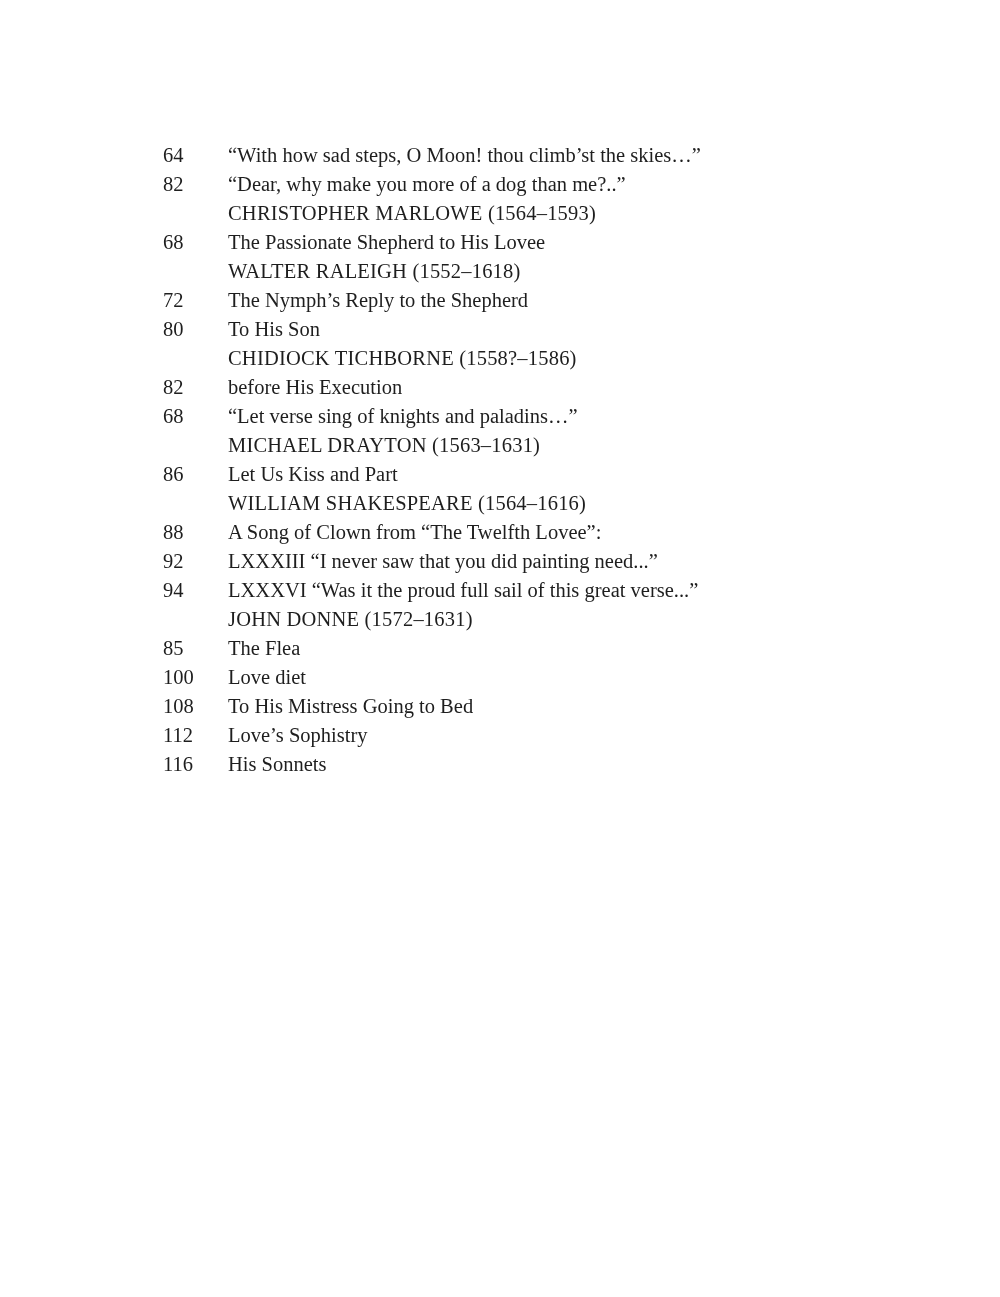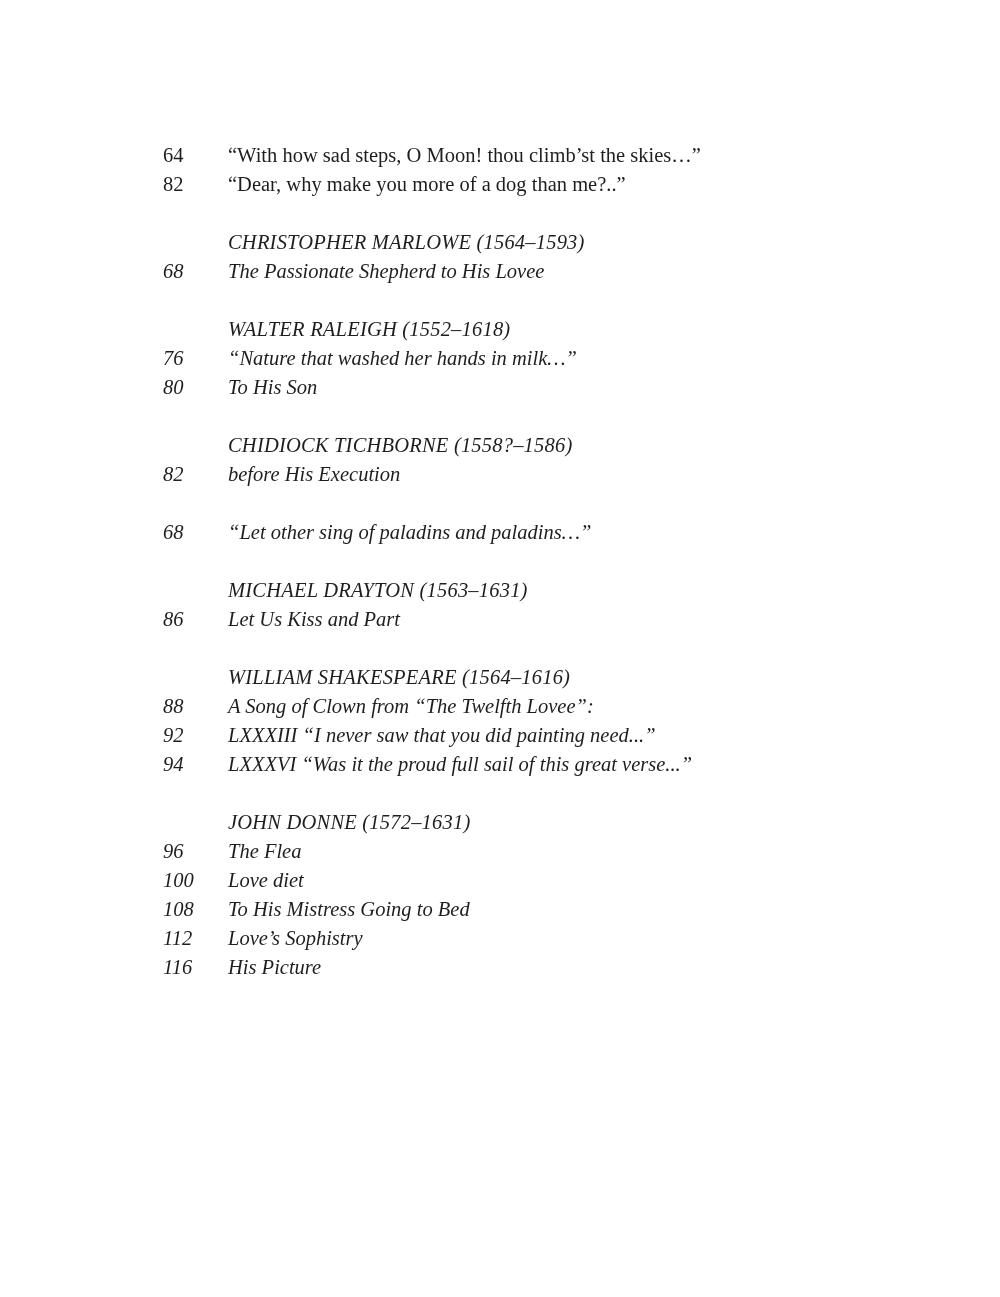--- a/index.html
+++ b/index.html
@@ -18,22 +18,20 @@
     color: #1e1e1e;
   }
   .toc {
     position: absolute;
     top: 141px;
     left: 163px;
     right: 90px;
     font-size: 20.5px;
   }
   .toc-section + .toc-section {
-    margin-top: 29px;
-    font-style: italic;
   }
   .toc-heading {
     margin-left: 65px;
     line-height: 29px;
     letter-spacing: 0.2px;
     white-space: nowrap;
   }
   .toc-row {
     display: flex;
     line-height: 29px;
@@ -65,39 +63,39 @@
       <div class="toc-section">
         <div class="toc-heading">CHRISTOPHER MARLOWE (1564–1593)</div>
         <div class="toc-row">
           <span class="toc-page-num">68</span>
           <span class="toc-title">The Passionate Shepherd to His Lovee</span>
         </div>
       </div>
       <div class="toc-section">
         <div class="toc-heading">WALTER RALEIGH (1552–1618)</div>
         <div class="toc-row">
-          <span class="toc-page-num">76</span>
-          <span class="toc-title">“Nature that washed her hands in milk…”</span>
+          <span class="toc-page-num">72</span>
+          <span class="toc-title">The Nymph’s Reply to the Shepherd</span>
         </div>
         <div class="toc-row">
           <span class="toc-page-num">80</span>
           <span class="toc-title">To His Son</span>
         </div>
       </div>
       <div class="toc-section">
         <div class="toc-heading">CHIDIOCK TICHBORNE (1558?–1586)</div>
         <div class="toc-row">
           <span class="toc-page-num">82</span>
           <span class="toc-title">before His Execution</span>
         </div>
       </div>
       <div class="toc-section">
         <div class="toc-row">
           <span class="toc-page-num">68</span>
-          <span class="toc-title">“Let other sing of paladins and paladins…”</span>
+          <span class="toc-title">“Let verse sing of knights and paladins…”</span>
         </div>
       </div>
       <div class="toc-section">
         <div class="toc-heading">MICHAEL DRAYTON (1563–1631)</div>
         <div class="toc-row">
           <span class="toc-page-num">86</span>
           <span class="toc-title">Let Us Kiss and Part</span>
         </div>
       </div>
       <div class="toc-section">
@@ -111,34 +109,34 @@
           <span class="toc-title">LXXXIII “I never saw that you did painting need...”</span>
         </div>
         <div class="toc-row">
           <span class="toc-page-num">94</span>
           <span class="toc-title">LXXXVI “Was it the proud full sail of this great verse...”</span>
         </div>
       </div>
       <div class="toc-section">
         <div class="toc-heading">JOHN DONNE (1572–1631)</div>
         <div class="toc-row">
-          <span class="toc-page-num">96</span>
+          <span class="toc-page-num">85</span>
           <span class="toc-title">The Flea</span>
         </div>
         <div class="toc-row">
           <span class="toc-page-num">100</span>
           <span class="toc-title">Love diet</span>
         </div>
         <div class="toc-row">
           <span class="toc-page-num">108</span>
           <span class="toc-title">To His Mistress Going to Bed</span>
         </div>
         <div class="toc-row">
           <span class="toc-page-num">112</span>
           <span class="toc-title">Love’s Sophistry</span>
         </div>
         <div class="toc-row">
           <span class="toc-page-num">116</span>
-          <span class="toc-title">His Picture</span>
+          <span class="toc-title">His Sonnets</span>
         </div>
       </div>
     </div>
 </div>
 
 </body></html>

